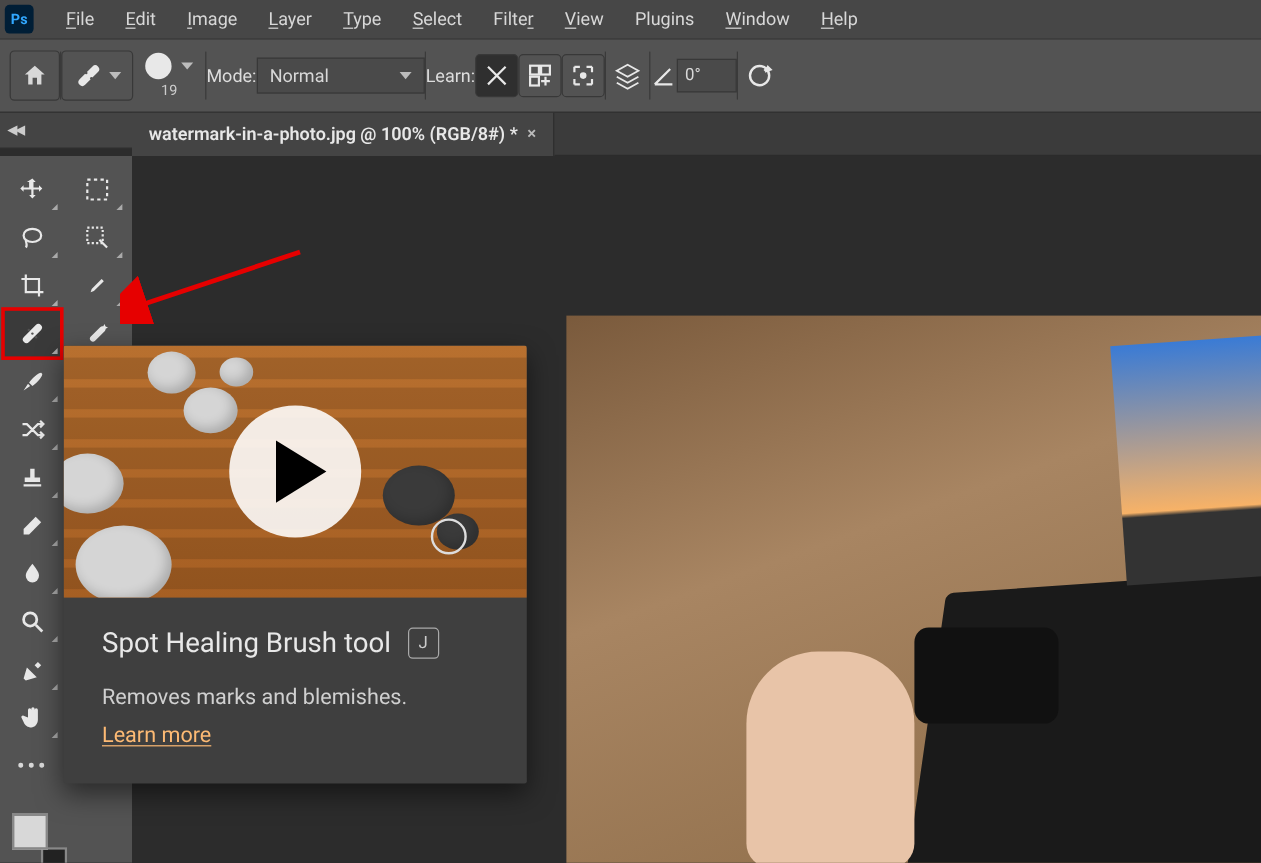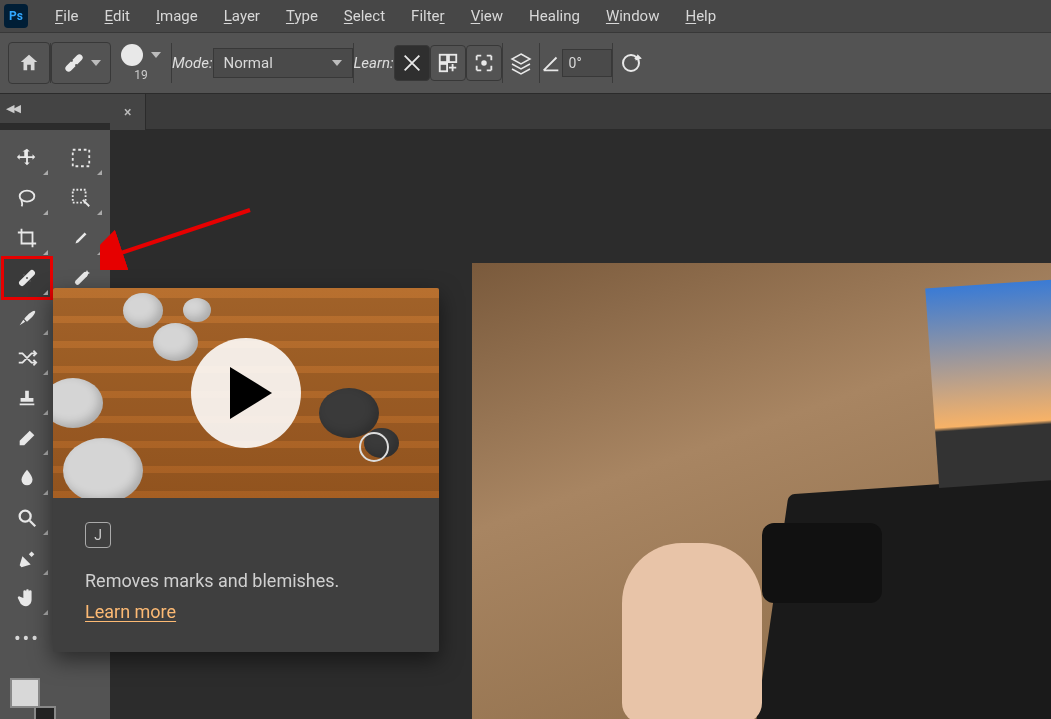--- a/index.html
+++ b/index.html
@@ -12,21 +12,21 @@
   .menu-item .u { text-decoration: underline; text-underline-offset: 2px; }
 
   
   .optionsbar { height: 62px; background: #535353; display: flex; align-items: center; padding: 0 8px; border-top: 1px solid #383838; border-bottom: 1px solid #2b2b2b; }
   .home-btn { width: 42px; height: 42px; background: #535353; border: 1px solid #383838; border-radius: 4px; display: flex; align-items: center; justify-content: center; }
   .tool-preset { width: 60px; height: 42px; border: 1px solid #383838; border-radius: 4px; display: flex; align-items: center; justify-content: center; gap: 4px; }
   .brush-preview { display: flex; flex-direction: column; align-items: center; gap: 2px; width: 60px; }
   .brush-dot { width: 22px; height: 22px; background: #e8e8e8; border-radius: 50%; }
   .brush-size { font-size: 12px; color: #ccc; }
   .caret { width: 0; height: 0; border-left: 5px solid transparent; border-right: 5px solid transparent; border-top: 6px solid #bcbcbc; }
-  .opt-label { font-size: 15px; color: #ddd; font-style: italic; }
+  .opt-label { font-size: 15px; color: #ddd; }
   .mode-select { width: 140px; height: 30px; background: #4a4a4a; border: 1px solid #383838; display: flex; align-items: center; justify-content: space-between; padding: 0 10px; font-size: 15px; }
   .divider { width: 1px; height: 40px; background: #3a3a3a; }
   .icon-btn { width: 36px; height: 36px; border: 1px solid #383838; border-radius: 4px; display: flex; align-items: center; justify-content: center; }
   .icon-btn.active { background: #2f2f2f; }
   .angle-box { width: 50px; height: 28px; background: #4a4a4a; border: 1px solid #383838; display:flex; align-items:center; padding:0 6px; font-size:14px; }
   svg { display: block; }
 
   
   .collapse-strip { position: absolute; top: 94px; left: 0; width: 110px; height: 30px; background: #444; border-bottom: 1px solid #2b2b2b; display:flex; align-items:center; padding: 0 6px; }
   .chev-left { color: #ccc; font-size: 11px; letter-spacing: -2px; }
@@ -80,21 +80,21 @@
 <div class="menubar">
   <div class="ps-logo">Ps</div>
   <div class="menu-item"><span class="u">F</span><span>ile</span></div>
   <div class="menu-item"><span class="u">E</span>dit</div>
   <div class="menu-item"><span class="u">I</span>mage</div>
   <div class="menu-item"><span class="u">L</span>ayer</div>
   <div class="menu-item"><span class="u">T</span>ype</div>
   <div class="menu-item"><span class="u">S</span>elect</div>
   <div class="menu-item">Filte<span class="u">r</span></div>
   <div class="menu-item"><span class="u">V</span>iew</div>
-  <div class="menu-item">Healing</div>
+  <div class="menu-item">Plugins</div>
   <div class="menu-item"><span class="u">W</span>indow</div>
   <div class="menu-item"><span class="u">H</span>elp</div>
 </div>
 
 <div class="optionsbar">
   <div class="home-btn">
     <svg width="22" height="22" viewBox="0 0 24 24" fill="#d8d8d8">
         <path d="M12 3l9 8h-3v9h-4v-6h-4v6H6v-9H3z"></path>
       </svg>
   </div>
@@ -162,20 +162,21 @@
       </svg>
   </div>
 </div>
 
 <div class="collapse-strip">
   <span class="chev-left">◀◀</span>
 </div>
 
 <div class="doc-tab-bar">
   <div class="doc-tab">
+    <span>watermark-in-a-photo.jpg @ 100% (RGB/8#) *</span>
     <span class="close-x">×</span>
   </div>
 </div>
 
 <div class="toolbox">
   <div class="toolbox-row">
     <div class="tool">
         <svg width="22" height="22" viewBox="0 0 24 24" fill="#e8e8e8">
           <path d="M12 2l3 3h-2v5h5V8l3 3-3 3v-2h-5v5h2l-3 3-3-3h2v-5H4v2l-3-3 3-3v2h5V5H7z"></path>
         </svg>
@@ -347,18 +348,19 @@
     <div class="stone" style="width:28px;height:24px;left:130px;top:10px;"></div>
     <div class="stone" style="background:#3a3a3a;width:60px;height:50px;right:60px;bottom:60px;"></div>
     <div class="stone" style="background:#3a3a3a;width:35px;height:30px;right:40px;bottom:40px;"></div>
     <div class="cursor-ring"></div>
     <div class="play-btn">
         <div class="play-tri"></div>
       </div>
   </div>
   <div class="pop-body">
     <div class="pop-title-row">
+      <div class="pop-title">Spot Healing Brush tool</div>
       <div class="kbd">J</div>
     </div>
     <div class="pop-desc">Removes marks and blemishes.</div>
     <a class="pop-link">Learn more</a>
   </div>
 </div>
 
 </body></html>

